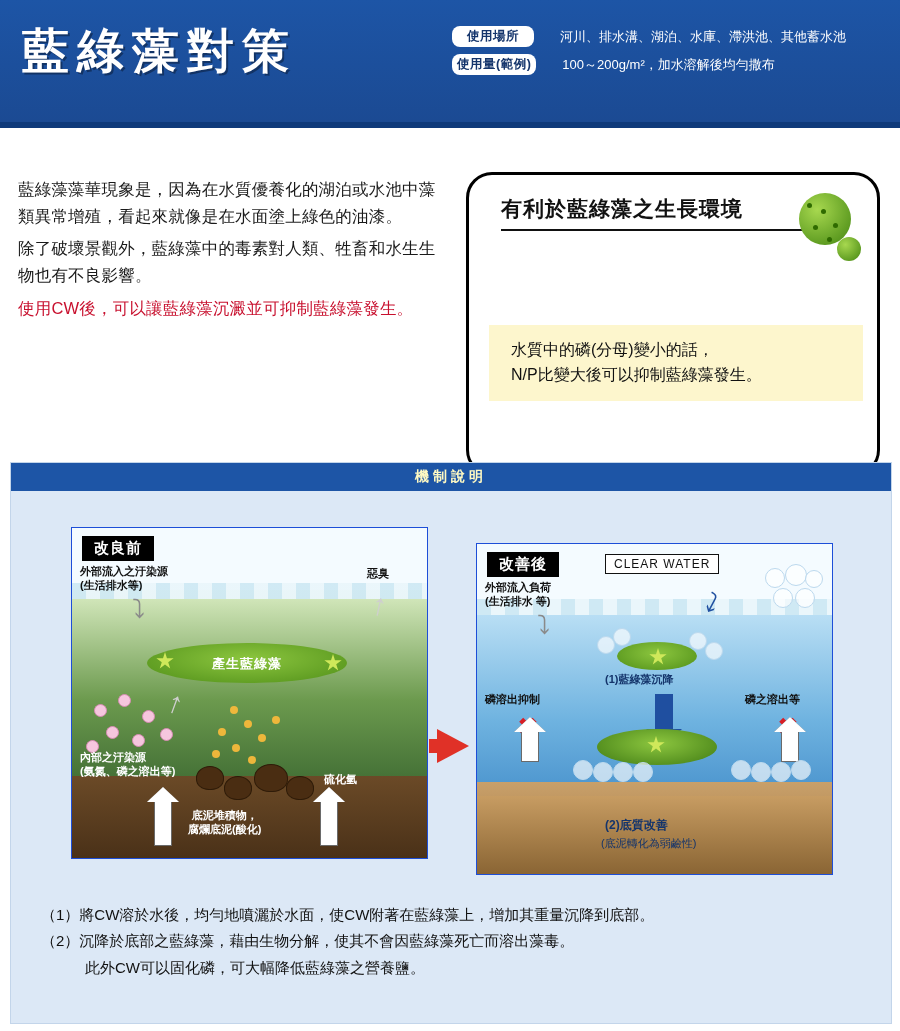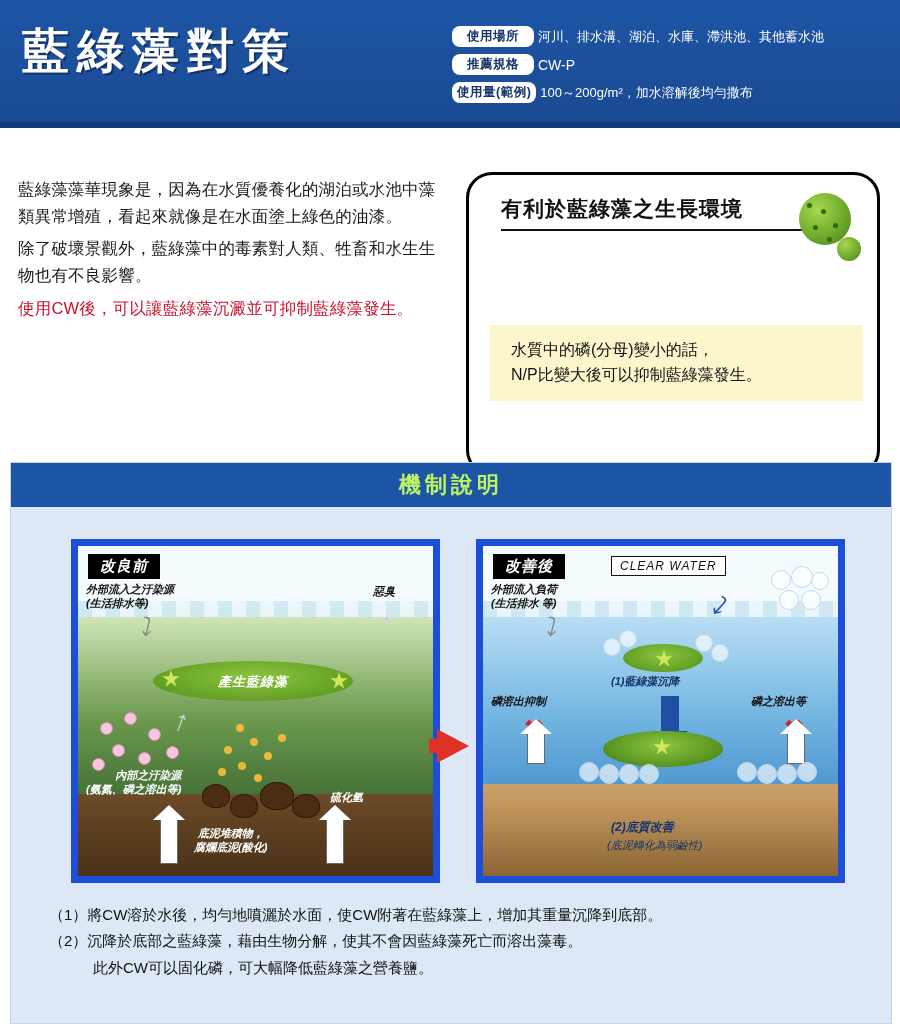--- a/index.html
+++ b/index.html
@@ -30,21 +30,21 @@
   }
   .spec-row{display:flex;align-items:center;margin-bottom:7px;}
   .spec-key{
     background:#ffffff;color:#14346b;font-weight:bold;
     font-size:12.5px;
     padding:2px 5px;border-radius:8px;
     min-width:72px;text-align:center;
     white-space:nowrap;
     letter-spacing:.5px;
   }
-  .spec-val{margin-left:4px;font-size:14px;white-space:nowrap;}
+  .spec-val{margin-left:26px;font-size:14px;white-space:nowrap;}
   .spec-val.small{font-size:13px;}
   .header-rule{
     position:absolute;left:0;top:122px;width:900px;height:6px;background:#0f3a7a;
   }
 
   
   .intro-text{
     position:absolute;left:18px;top:176px;width:430px;
     font-size:16.5px;line-height:1.62;
     color:#1a1a1a;
@@ -90,36 +90,35 @@
     padding-left:22px;box-sizing:border-box;
     font-size:16px;line-height:1.55;color:#111;
   }
 
   
   .mech{
     position:absolute;left:10px;top:462px;width:880px;height:560px;
     background:#dce8f6;border:1px solid #c3d5ea;
   }
   .mech-bar{
-    position:absolute;left:0;top:0;width:880px;height:44px;
+    position:absolute;left:0;top:0;width:880px;height:28px;
     background:#1d55a6;
-    color:#bef264;font-size:22px;font-weight:bold;letter-spacing:4px;
+    color:#fef9c3;font-size:14px;font-weight:bold;letter-spacing:4px;
     display:flex;align-items:center;justify-content:center;
   }
   .diagram{
     position:absolute;left:60px;top:60px;width:760px;height:330px;
   }
   .panel{
-    position:absolute;top:16px;width:355px;height:330px;
-    border:7px solid #1d4ed8;
+    position:absolute;top:4px;width:355px;height:330px;
+    border:1px solid #1d4ed8;
     overflow:hidden;
-    font-style:italic;
   }
   .panel.left{left:0;}
-  .panel.right{left:405px;}
+  .panel.right{left:405px;margin-top:16px;}
 
   
   .sky-l{position:absolute;left:0;top:0;width:100%;height:62px;background:#f4fbff;}
   .water-l{position:absolute;left:0;top:62px;width:100%;height:200px;
     background:linear-gradient(#d9ecc2,#6c9a4e 55%,#3f6b33);}
   .mud-l{position:absolute;left:0;top:248px;width:100%;height:82px;
     background:linear-gradient(#6b4a27,#4a3118);}
   .wave-l{position:absolute;left:0;top:55px;width:100%;height:16px;
     background:repeating-linear-gradient(90deg,#cfe9f4 0 14px,#eaf6fb 14px 28px);
     opacity:.95;}
@@ -137,21 +136,21 @@
 
   .badge{
     position:absolute;left:10px;top:8px;
     background:#000;color:#fff;font-size:15px;font-weight:bold;
     padding:3px 12px;letter-spacing:1px;
   }
   .lbl{
     position:absolute;font-size:11px;line-height:1.3;color:#111;font-weight:bold;
     white-space:nowrap;
   }
-  .lbl.white{color:#fff;text-align:right;}
+  .lbl.white{color:#fff;}
   .lbl.blue{color:#14346b;}
   .clear-water-box{
     position:absolute;left:128px;top:10px;
     border:1px solid #111;background:#fff;
     font-size:12px;letter-spacing:1px;padding:2px 8px;color:#111;
     font-family:"Liberation Sans",sans-serif;
     text-align:right;
   }
   .algae-mass{
     position:absolute;left:75px;top:115px;width:200px;height:40px;
@@ -221,37 +220,33 @@
   .big-red-arrow-tail{
     position:absolute;left:358px;top:216px;width:12px;height:14px;background:#e03127;
   }
   .curve-arrow{
     position:absolute;font-size:26px;color:#8a8a8a;
   }
   .notes{
     position:absolute;left:30px;top:440px;width:820px;
     font-size:15px;line-height:1.62;color:#111;
   }
-  .notes p{margin:0 0 2px 8px;}
+  .notes p{margin:0 0 2px 0;}
   .notes .indent{padding-left:44px;}
 </style>
 </head>
 <body>
 
 <div class="header">
   <div class="header-title">藍綠藻對策</div>
 
   <div class="spec-table">
     <div class="spec-row">
       <span class="spec-key">使用場所</span>
       <span class="spec-val small">河川、排水溝、湖泊、水庫、滯洪池、其他蓄水池</span>
-    </div>
-    <div class="spec-row">
-      <span class="spec-key">推薦規格</span>
-      <span class="spec-val">CW-P</span>
     </div>
     <div class="spec-row">
       <span class="spec-key">使用量(範例)</span>
       <span class="spec-val small">100～200g/m²，加水溶解後均勻撒布</span>
     </div>
   </div>
 </div>
 <div class="header-rule"></div>
 
 <div class="intro-text">

